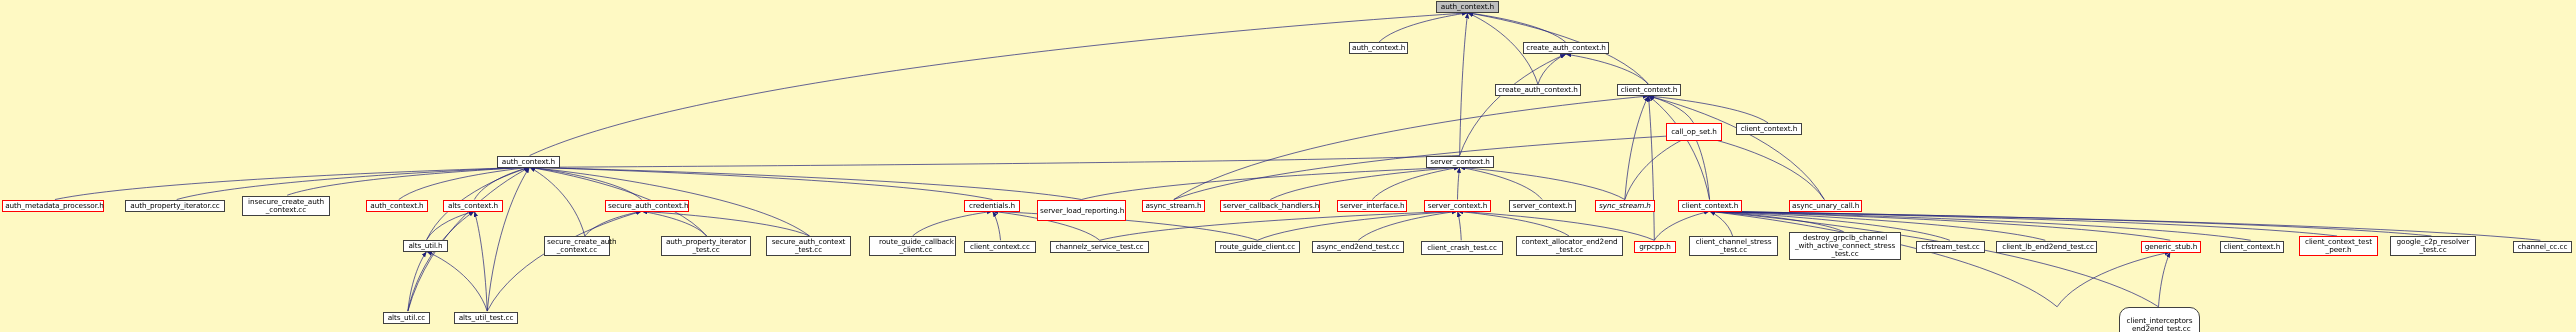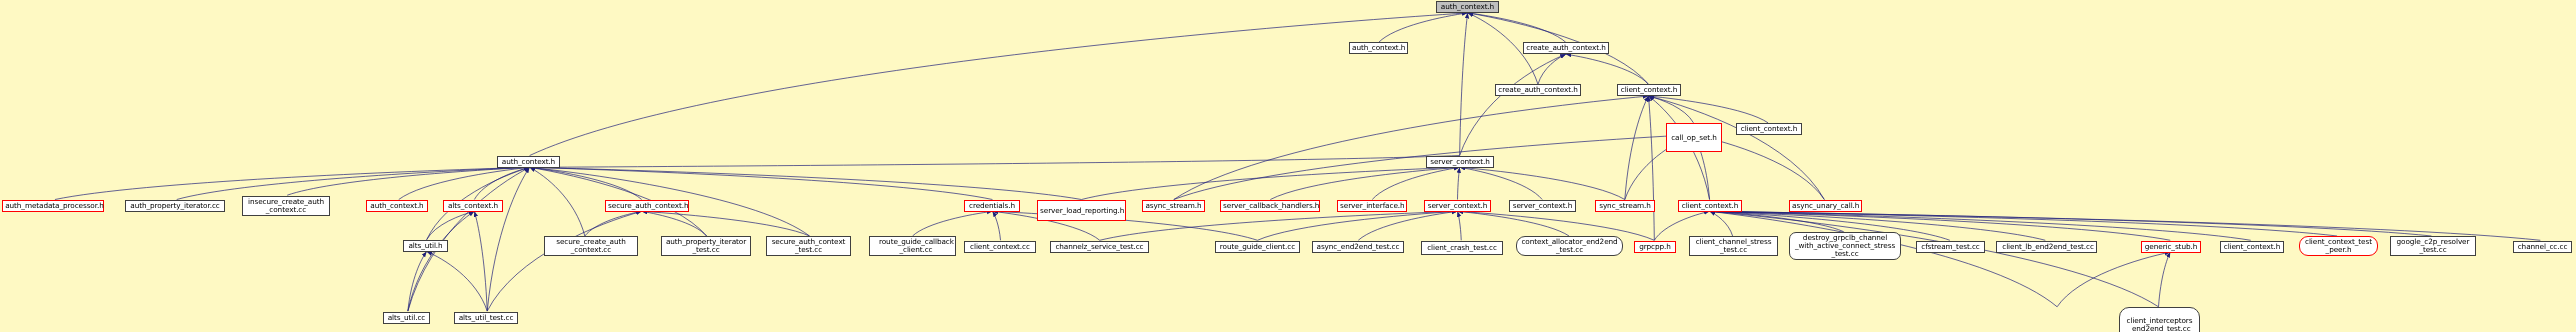--- a/index.html
+++ b/index.html
@@ -118,68 +118,68 @@
         <path d="M3832,572 C3869.98,515.9 3983.92,482.24 4043,470" marker-end="url(#arrow)"></path>
         <path d="M4021,572 C4024.96,515.9 4036.84,482.24 4043,470" marker-end="url(#arrow)"></path>
       </g>
   </svg>
   <div id="nodes">
       <div class="node root" style="left: 1436px; top: 1.1px; width: 63px; height: 11.8px;"><span class="lbl">auth_context.h</span></div>
       <div class="node" style="left: 1349px; top: 42px; width: 59px; height: 11.8px;"><span class="lbl">auth_context.h</span></div>
       <div class="node" style="left: 1523px; top: 42px; width: 86px; height: 11.8px;"><span class="lbl">create_auth_context.h</span></div>
       <div class="node" style="left: 1495px; top: 84px; width: 86px; height: 11.8px;"><span class="lbl">create_auth_context.h</span></div>
       <div class="node" style="left: 1617px; top: 84px; width: 64px; height: 11.8px;"><span class="lbl">client_context.h</span></div>
-      <div class="node red" style="left: 1666px; top: 123px; width: 56px; height: 29px; justify-content: center;"><span class="lbl">call_op_set.h</span></div>
+      <div class="node red" style="left: 1666px; top: 123px; width: 56px; height: 18px; justify-content: center;"><span class="lbl">call_op_set.h</span></div>
       <div class="node" style="left: 1736px; top: 123px; width: 66px; height: 11.8px;"><span class="lbl">client_context.h</span></div>
       <div class="node" style="left: 497px; top: 156px; width: 63px; height: 11.8px;"><span class="lbl">auth_context.h</span></div>
       <div class="node" style="left: 1426px; top: 156px; width: 68px; height: 11.8px;"><span class="lbl">server_context.h</span></div>
       <div class="node red" style="left: 2.1px; top: 200px; width: 102px; height: 11.8px;"><span class="lbl">auth_metadata_processor.h</span></div>
       <div class="node" style="left: 125px; top: 200px; width: 100px; height: 11.8px;"><span class="lbl">auth_property_iterator.cc</span></div>
       <div class="node" style="left: 242px; top: 196px; width: 88px; height: 20.4px;"><span class="lbl">insecure_create_auth
 _context.cc</span></div>
       <div class="node red" style="left: 366px; top: 200px; width: 62px; height: 11.8px;"><span class="lbl">auth_context.h</span></div>
       <div class="node red" style="left: 443px; top: 200px; width: 60px; height: 11.8px;"><span class="lbl">alts_context.h</span></div>
       <div class="node red" style="left: 599px; top: 200px; width: 84px; height: 11.8px; margin-left: 6px;"><span class="lbl">secure_auth_context.h</span></div>
       <div class="node red" style="left: 964px; top: 200px; width: 56px; height: 11.8px;"><span class="lbl">credentials.h</span></div>
       <div class="node red" style="left: 1037px; top: 200px; width: 89px; height: 21px;"><span class="lbl">server_load_reporting.h</span></div>
       <div class="node red" style="left: 1142px; top: 200px; width: 63px; height: 11.8px;"><span class="lbl">async_stream.h</span></div>
       <div class="node red" style="left: 1220px; top: 200px; width: 100px; height: 11.8px;"><span class="lbl">server_callback_handlers.h</span></div>
       <div class="node red" style="left: 1337px; top: 200px; width: 70px; height: 11.8px;"><span class="lbl">server_interface.h</span></div>
       <div class="node red" style="left: 1424px; top: 200px; width: 67px; height: 11.8px;"><span class="lbl">server_context.h</span></div>
       <div class="node" style="left: 1509px; top: 200px; width: 67px; height: 11.8px;"><span class="lbl">server_context.h</span></div>
-      <div class="node red" style="left: 1595px; top: 200px; width: 60px; height: 11.8px;"><span class="lbl">sync_stream.h</span></div>
+      <div class="node red" style="left: 1595px; top: 200px; width: 60px; height: 11.8px; font-style: italic;"><span class="lbl">sync_stream.h</span></div>
       <div class="node red" style="left: 1678px; top: 200px; width: 64px; height: 11.8px;"><span class="lbl">client_context.h</span></div>
       <div class="node red" style="left: 1789px; top: 200px; width: 73px; height: 11.8px;"><span class="lbl">async_unary_call.h</span></div>
       <div class="node" style="left: 403px; top: 240px; width: 45px; height: 11.8px;"><span class="lbl">alts_util.h</span></div>
-      <div class="node" style="left: 544px; top: 236px; width: 94px; height: 20.4px;"><span class="lbl">secure_create_auth
+      <div class="node" style="left: 544px; top: 236px; width: 66px; height: 20.4px;"><span class="lbl">secure_create_auth
 _context.cc</span></div>
       <div class="node" style="left: 661px; top: 236px; width: 90px; height: 20.4px;"><span class="lbl">auth_property_iterator
 _test.cc</span></div>
       <div class="node" style="left: 766px; top: 236px; width: 85px; height: 20.4px;"><span class="lbl">secure_auth_context
 _test.cc</span></div>
       <div class="node" style="left: 869px; top: 236px; width: 87px; height: 20.4px; padding-left: 9px;"><span class="lbl">route_guide_callback
 _client.cc</span></div>
       <div class="node" style="left: 964px; top: 241px; width: 72px; height: 11.8px;"><span class="lbl">client_context.cc</span></div>
       <div class="node" style="left: 1050px; top: 241px; width: 99px; height: 11.8px;"><span class="lbl">channelz_service_test.cc</span></div>
       <div class="node" style="left: 1215px; top: 241px; width: 85px; height: 11.8px;"><span class="lbl">route_guide_client.cc</span></div>
       <div class="node" style="left: 1312px; top: 241px; width: 92px; height: 11.8px;"><span class="lbl">async_end2end_test.cc</span></div>
       <div class="node" style="left: 1421px; top: 241px; width: 82px; height: 14px;"><span class="lbl">client_crash_test.cc</span></div>
-      <div class="node" style="left: 1516px; top: 236px; width: 107px; height: 20.4px; border-radius: 9px;"><span class="lbl">context_allocator_end2end
+      <div class="node" style="left: 1516px; top: 236px; width: 107px; height: 20.4px;"><span class="lbl">context_allocator_end2end
 _test.cc</span></div>
       <div class="node red" style="left: 1634px; top: 241px; width: 42px; height: 11.8px;"><span class="lbl">grpcpp.h</span></div>
       <div class="node" style="left: 1689px; top: 236px; width: 89px; height: 20.4px;"><span class="lbl">client_channel_stress
 _test.cc</span></div>
-      <div class="node" style="left: 1789px; top: 232px; width: 112px; height: 28px; border-radius: 7px;"><span class="lbl">destroy_grpclb_channel
+      <div class="node" style="left: 1789px; top: 232px; width: 112px; height: 28px;"><span class="lbl">destroy_grpclb_channel
 _with_active_connect_stress
 _test.cc</span></div>
       <div class="node" style="left: 1916px; top: 241px; width: 69px; height: 11.8px;"><span class="lbl">cfstream_test.cc</span></div>
       <div class="node" style="left: 1996px; top: 241px; width: 101px; height: 11.8px; text-align: right;"><span class="lbl">client_lb_end2end_test.cc</span></div>
       <div class="node red" style="left: 2141px; top: 241px; width: 60px; height: 11.8px; align-items: flex-end;"><span class="lbl">generic_stub.h</span></div>
       <div class="node" style="left: 2220px; top: 241px; width: 64px; height: 11.8px;"><span class="lbl">client_context.h</span></div>
-      <div class="node red" style="left: 2299px; top: 236px; width: 79px; height: 20.4px; border-radius: 9px;"><span class="lbl">client_context_test
+      <div class="node red" style="left: 2299px; top: 236px; width: 79px; height: 20.4px;"><span class="lbl">client_context_test
 _peer.h</span></div>
       <div class="node" style="left: 2390px; top: 236px; width: 86px; height: 20.4px;"><span class="lbl">google_c2p_resolver
 _test.cc</span></div>
       <div class="node" style="left: 2513px; top: 241px; width: 59px; height: 11.8px;"><span class="lbl">channel_cc.cc</span></div>
       <div class="node" style="left: 383px; top: 312px; width: 47px; height: 11.8px;"><span class="lbl">alts_util.cc</span></div>
       <div class="node" style="left: 454px; top: 312px; width: 64px; height: 11.8px;"><span class="lbl">alts_util_test.cc</span></div>
       <div class="node" style="left: 1947px; top: 307px; width: 95px; height: 20.4px; margin-top: 44px;"><span class="lbl">client_callback_end2end
 _test.cc</span></div>
       <div class="node" style="left: 2119px; top: 307px; width: 81px; height: 36px; border-radius: 10px;"><span class="lbl">client_interceptors
 _end2end_test.cc</span></div>

